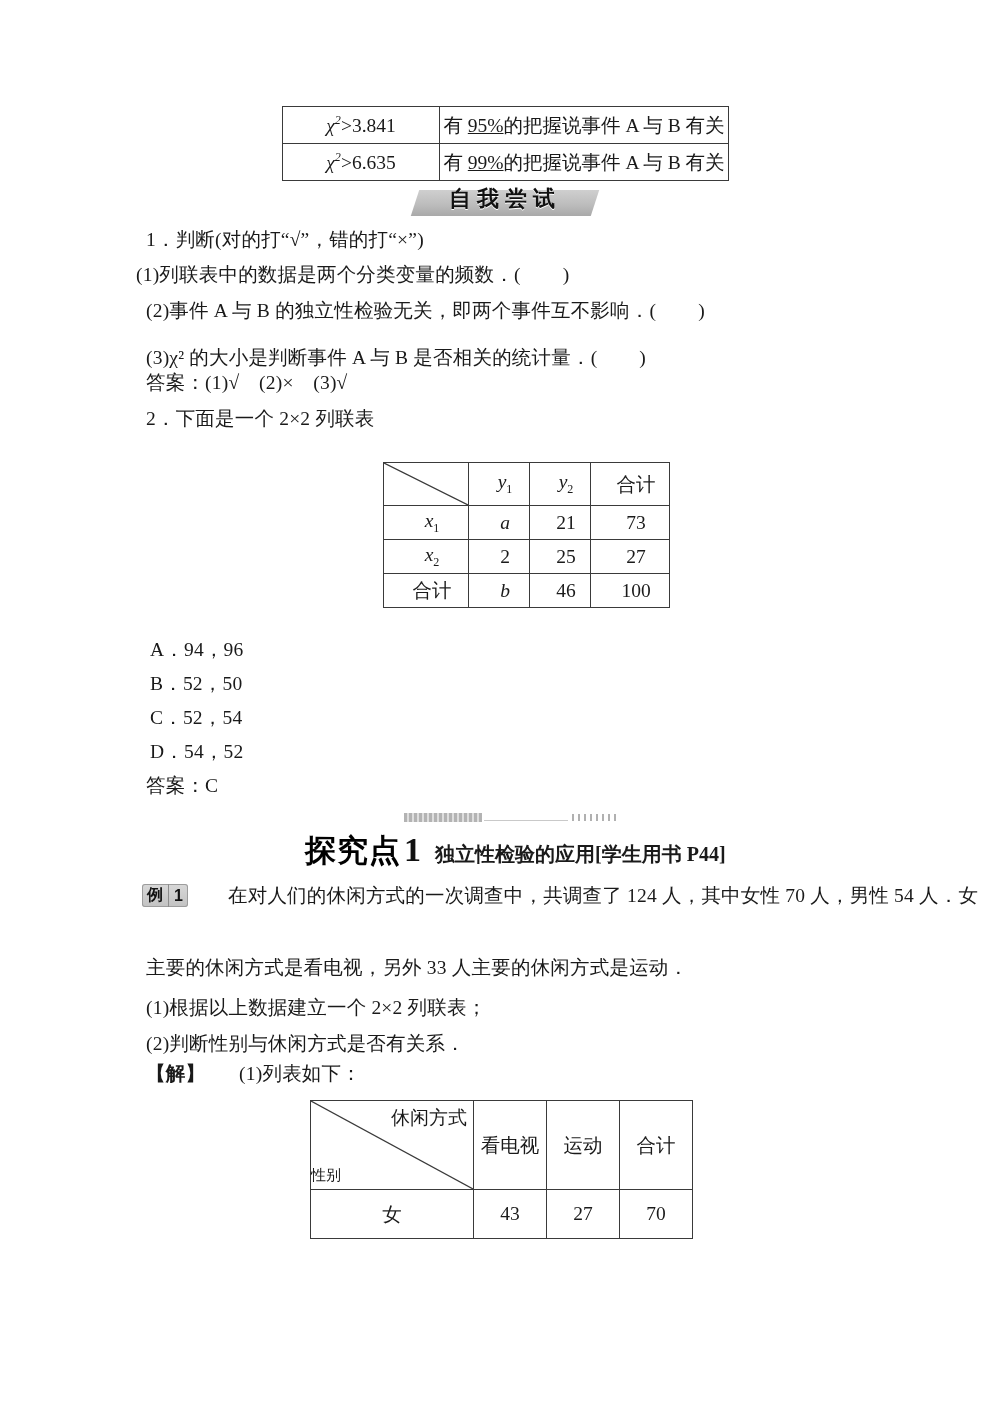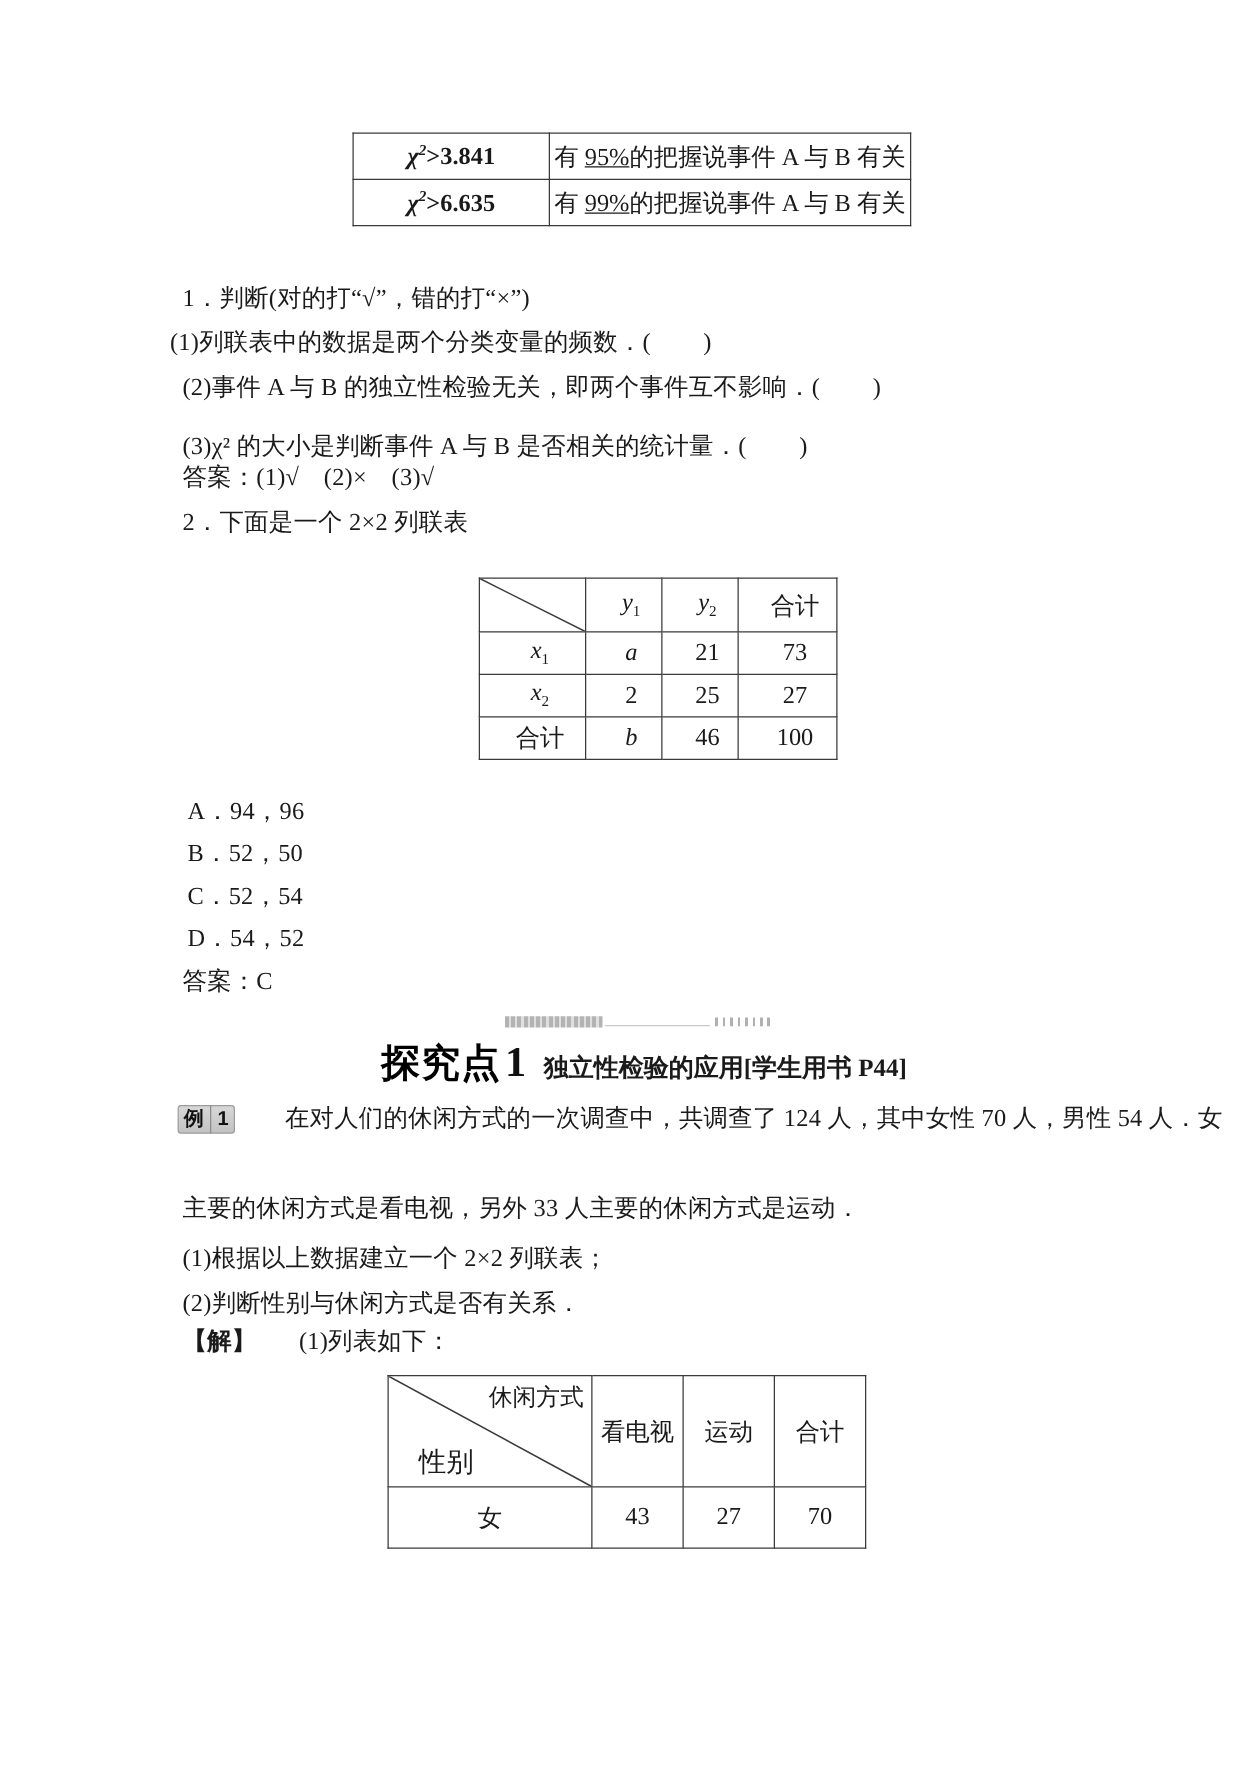--- a/index.html
+++ b/index.html
@@ -50,21 +50,21 @@
     text-align: center;
     vertical-align: middle;
     font-size: 19.5px;
     color: #1a1a1a;
     padding: 0;
   }
 
   
   #chi-table { left: 282px; top: 106px; width: 444px; }
   #chi-table td { height: 36px; }
-  #chi-table td.c1 { width: 156px; font-weight: bold; }
+  #chi-table td.c1 { width: 156px; }
   #chi-table td.c2 { width: 288px; }
 
   
   #contingency-table { left: 383px; top: 462px; width: 234px; }
   #contingency-table td { height: 33px; padding-left: 12px; }
   #contingency-table td.k { width: 72px; }
   #contingency-table td.v { width: 48px; }
   #contingency-table td.t { width: 66px; }
   #contingency-table td.diag { height: 42px; position: relative; }
 
@@ -83,22 +83,22 @@
     pointer-events: none;
   }
   .diag-label-tr {
     position: absolute;
     right: 6px; top: 4px;
     font-size: 19px;
     white-space: nowrap;
   }
   .diag-label-bl {
     position: absolute;
-    left: 24px; bottom: 4px;
-    font-size: 22px;
+    left: 0; bottom: 4px;
+    font-size: 15px;
     white-space: nowrap;
   }
 
   
   #self-test-banner {
     position: absolute;
     left: 415px;
     top: 184px;
     width: 180px;
     height: 32px;
@@ -226,20 +226,24 @@
         <td class="c1">
           <span class="it">χ</span><span class="sup">2</span><span>&gt;</span><span>6.635</span>
         </td>
         <td class="c2">
           <span>有 </span><span class="u">99%</span><span>的把握说事件 A 与 B 有关</span>
         </td>
       </tr>
     </tbody>
   </table>
 
+  <div id="self-test-banner">
+    <div class="banner-shape"></div>
+    <div class="banner-text">自我尝试</div>
+  </div>
 
   <div class="line" style="left:146px; top:228px;">1．判断(对的打“√”，错的打“×”)</div>
 
   <div class="line" style="left:136px; top:263px;">
     <span>(1)列联表中的数据是两个分类变量的频数．(</span><span class="gap"></span><span>)</span>
   </div>
 
   <div class="line" style="left:146px; top:299px;">
     <span>(2)事件 A 与 B 的独立性检验无关，即两个事件互不影响．(</span><span class="gap"></span><span>)</span>
   </div>

